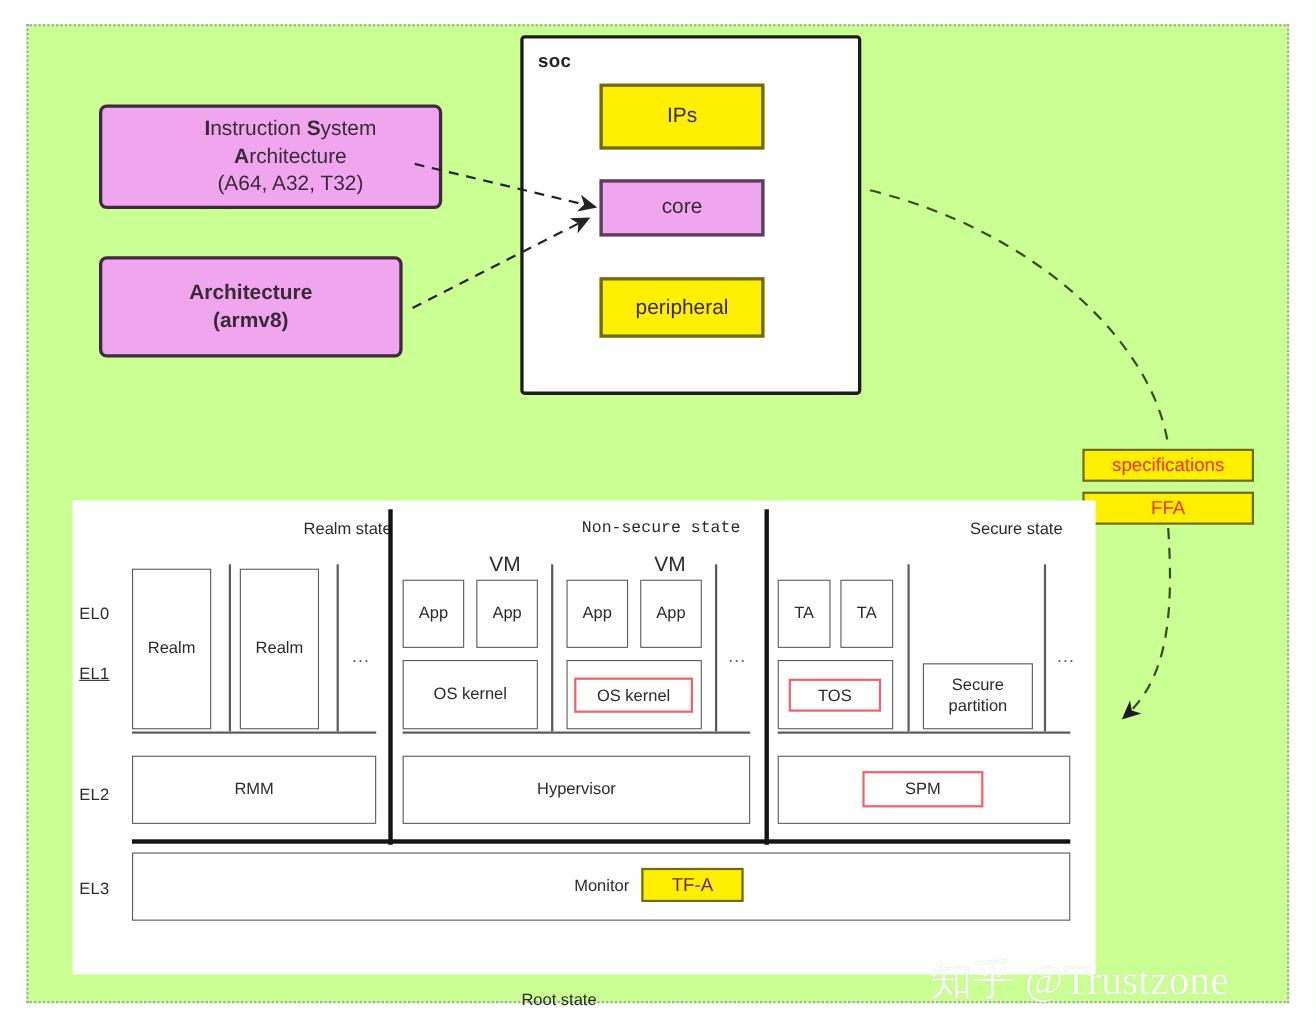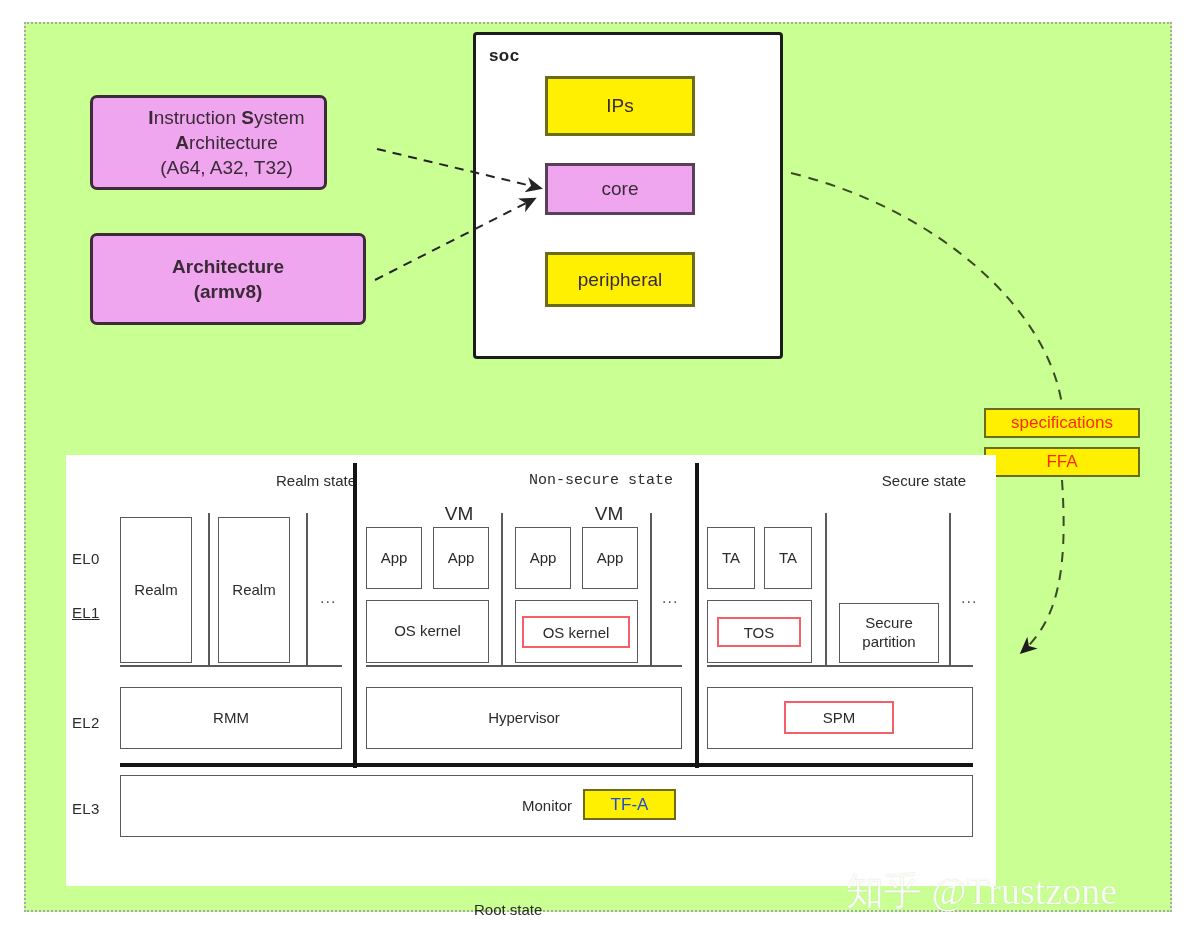--- a/index.html
+++ b/index.html
@@ -161,21 +161,21 @@
   }
   .tfa-box {
     position: absolute;
     box-sizing: border-box;
     background: #ffef00;
     border: 2px solid #6b6b18;
     display: flex;
     align-items: center;
     justify-content: center;
     font-size: 17px;
-    color: #1d4ed8;
+    color: #701a75;
   }
   
   #watermark {
     position: absolute;
     left: 846px;
     top: 866px;
     font-size: 38px;
     color: rgba(255,255,255,0.92);
     font-family: "Liberation Serif", serif;
     white-space: nowrap;
@@ -192,21 +192,21 @@
   }
   .bold-cap { font-weight: bold; }
 </style>
 </head>
 <body>
 
 <div id="canvas">
 
   <div id="board"></div>
 
-  <div class="box purple-box" style="left:90px; top:95px; width:237px; height:95px;padding-left:36px;">
+  <div class="box purple-box" style="left:90px; top:95px; width:312px; height:95px;padding-left:36px;">
     <div>
       <div><span class="bold-cap">I</span><span>nstruction </span><span class="bold-cap">S</span><span>ystem</span></div>
       <div><span class="bold-cap">A</span><span>rchitecture</span></div>
       <div>(A64, A32, T32)</div>
     </div>
   </div>
 
   <div class="box purple-box" style="left:90px; top:233px; width:276px; height:92px; font-weight:bold;">
     <div>
       <div>Architecture</div>

